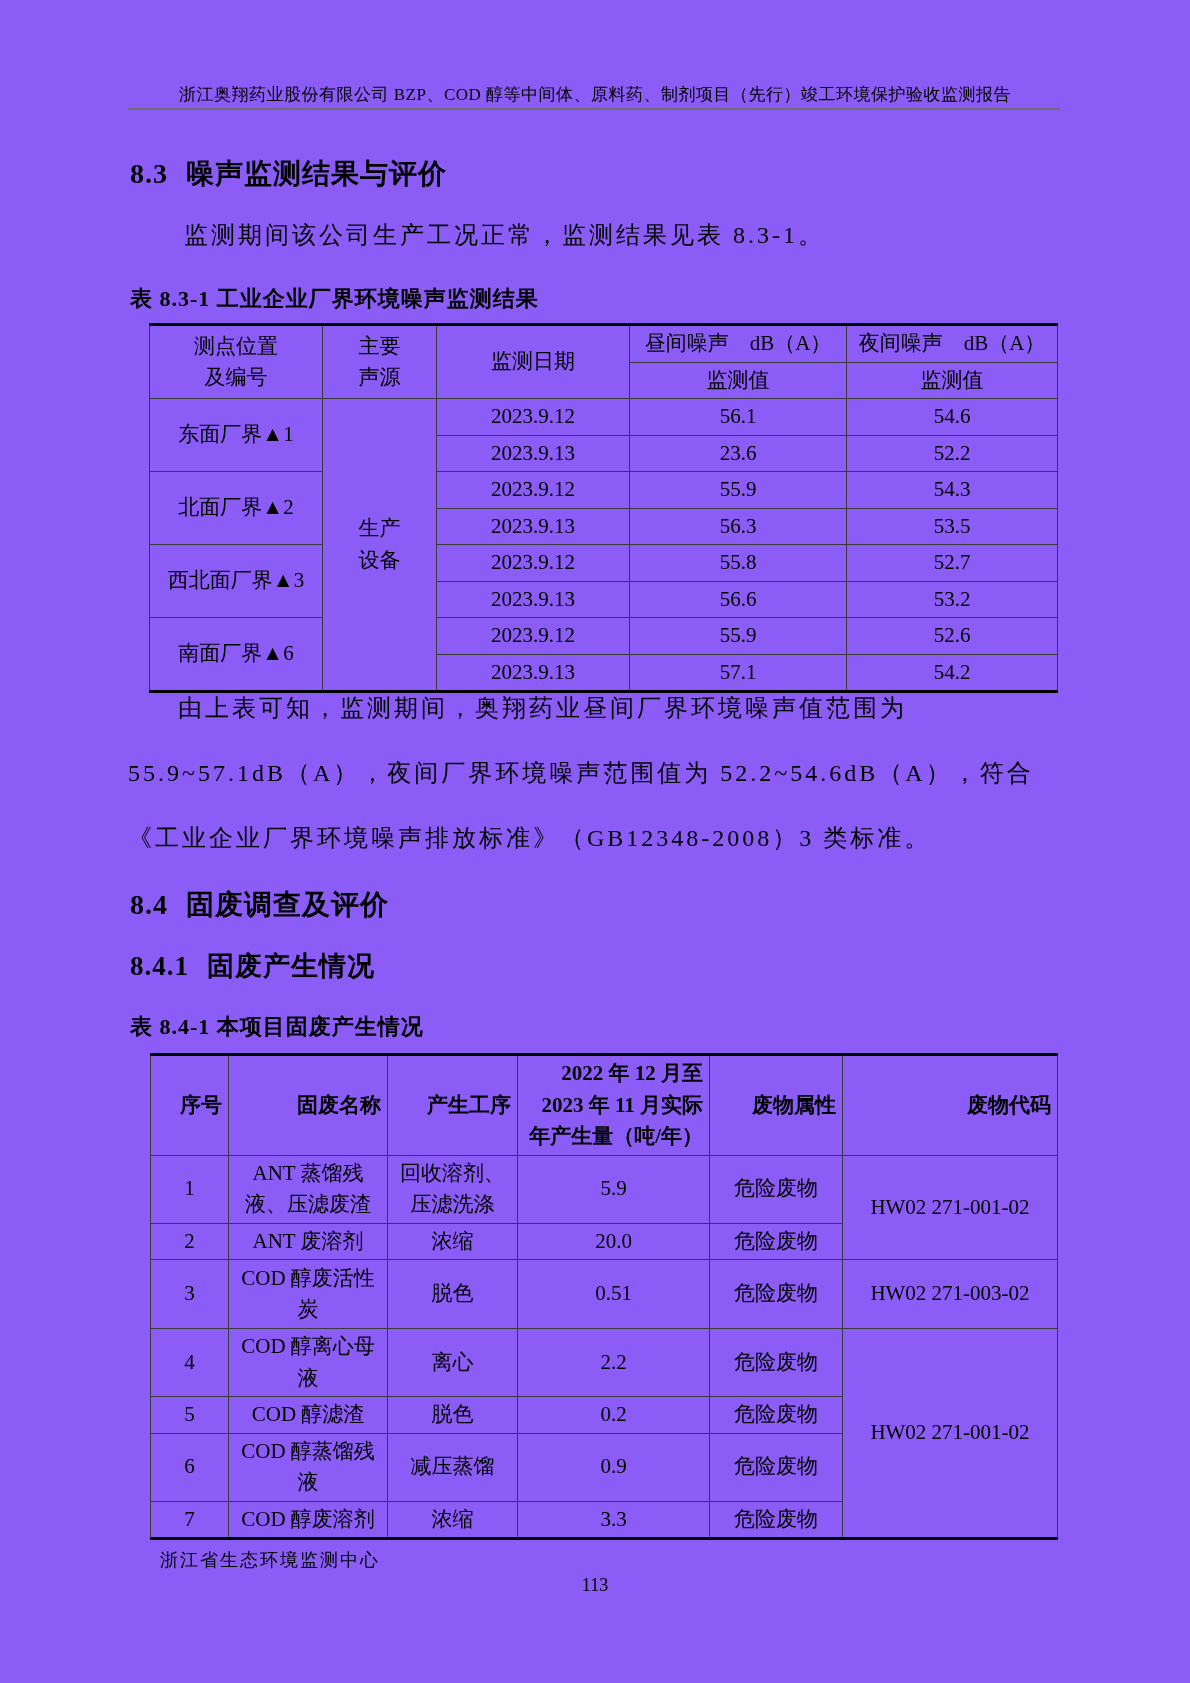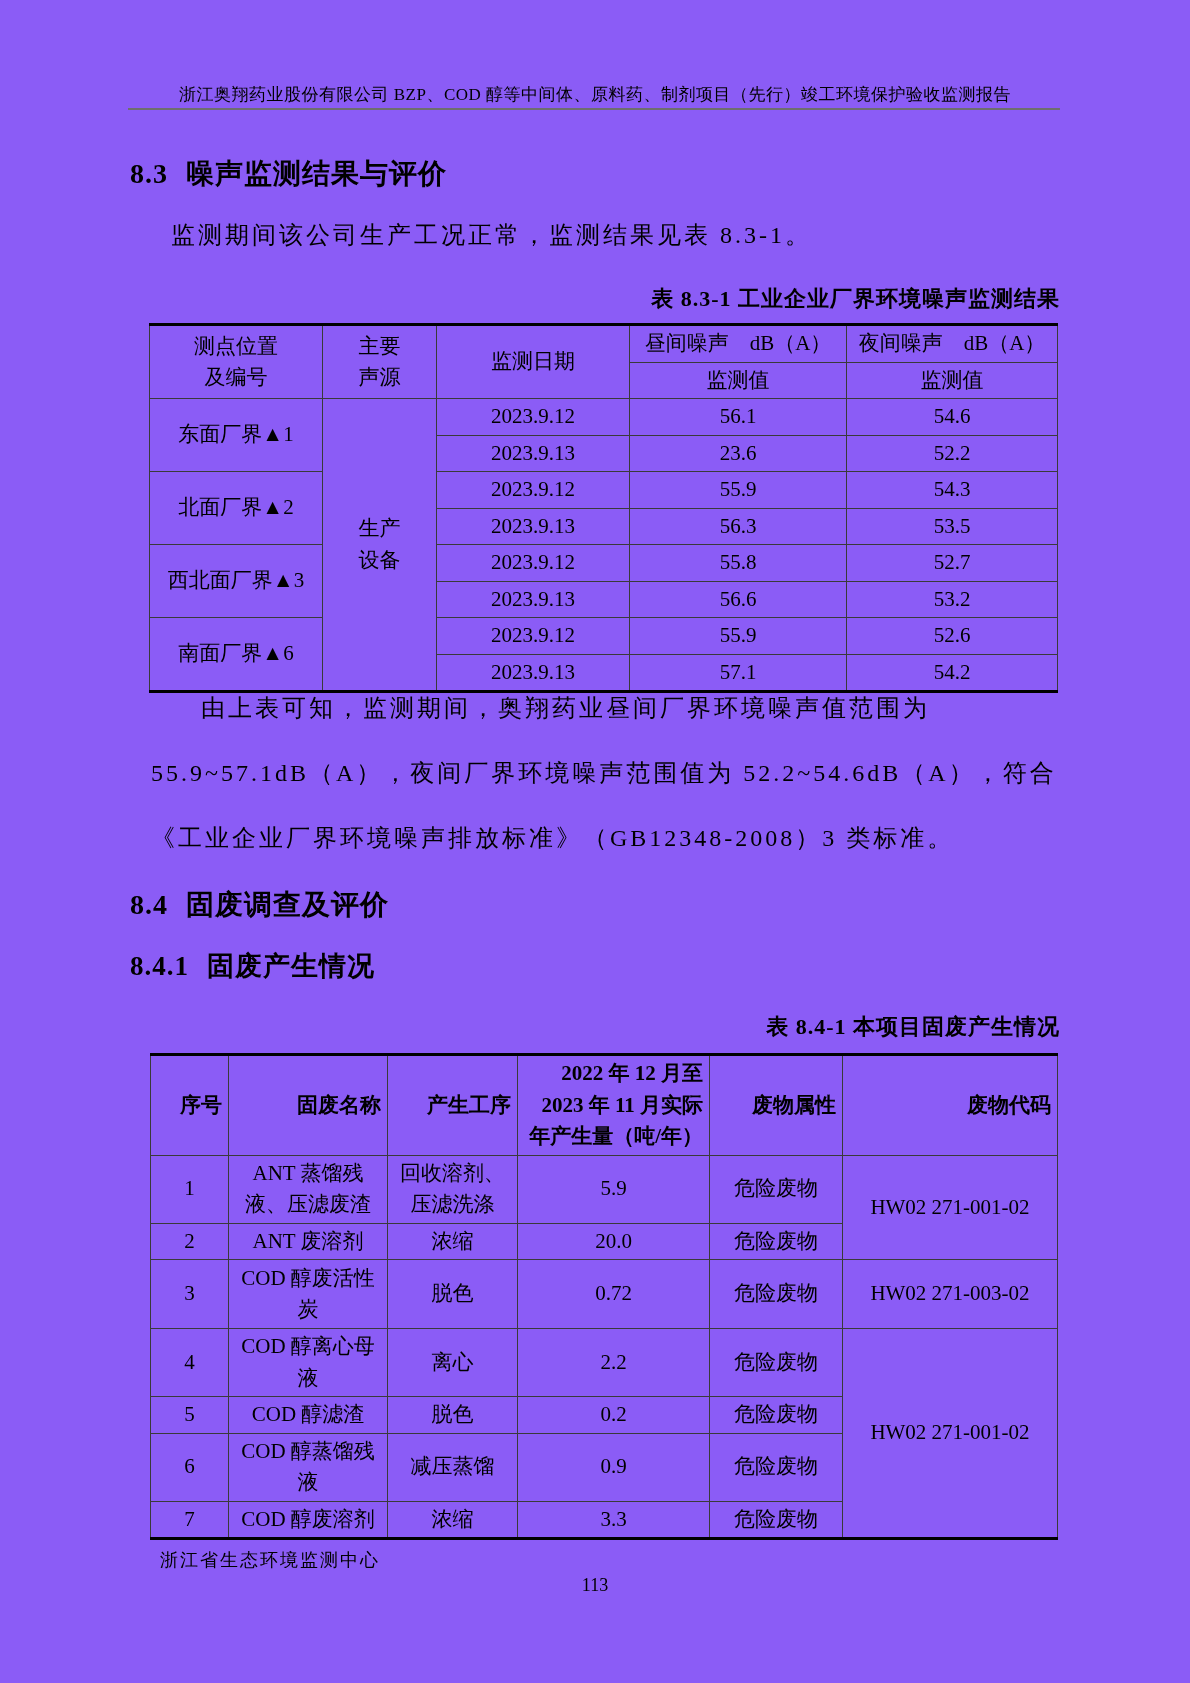--- a/index.html
+++ b/index.html
@@ -29,35 +29,34 @@
   .h1 {
     position: absolute; left: 130px;
     font-size: 28px; font-weight: bold; letter-spacing: 1px;
     white-space: nowrap;
   }
   .h1 .h-num { margin-right: 18px; }
   .h-83 { top: 155px; }
   .h-84 { top: 886px; }
   .h-841 { top: 948px; font-size: 27px; text-align: right; }
   .para {
-    position: absolute; left: 115px; width: 935px;
+    position: absolute; left: 128px; width: 935px;
     font-size: 24px; letter-spacing: 3px;
     line-height: 34px;
   }
   .para-intro { top: 218px; text-indent: 56px; white-space: nowrap; }
   .para-conclusion {
     top: 676px;
     line-height: 65px;
     text-indent: 50px;
     white-space: pre-line;
-    margin-left: 36px;
   }
   .table-title {
     position: absolute; left: 130px; width: 930px;
-    text-align: right;
+    text-align: left;
     font-size: 22px; font-weight: bold; letter-spacing: 1px;
   }
   .tt-1 { top: 284px; }
   .tt-2 { top: 1012px; }
   table.doc {
     position: absolute;
     border-collapse: collapse;
     table-layout: fixed;
     font-size: 21px;
     text-align: center;
@@ -220,21 +219,21 @@
         <td>2</td>
         <td>ANT 废溶剂</td>
         <td>浓缩</td>
         <td>20.0</td>
         <td>危险废物</td>
       </tr>
       <tr style="height:69px">
         <td>3</td>
         <td>COD 醇废活性炭</td>
         <td>脱色</td>
-        <td>0.72</td>
+        <td>0.51</td>
         <td>危险废物</td>
         <td>HW02 271-003-02</td>
       </tr>
       <tr style="height:65px">
         <td>4</td>
         <td>COD 醇离心母液</td>
         <td>离心</td>
         <td>2.2</td>
         <td>危险废物</td>
         <td rowspan="4">HW02 271-001-02</td>

